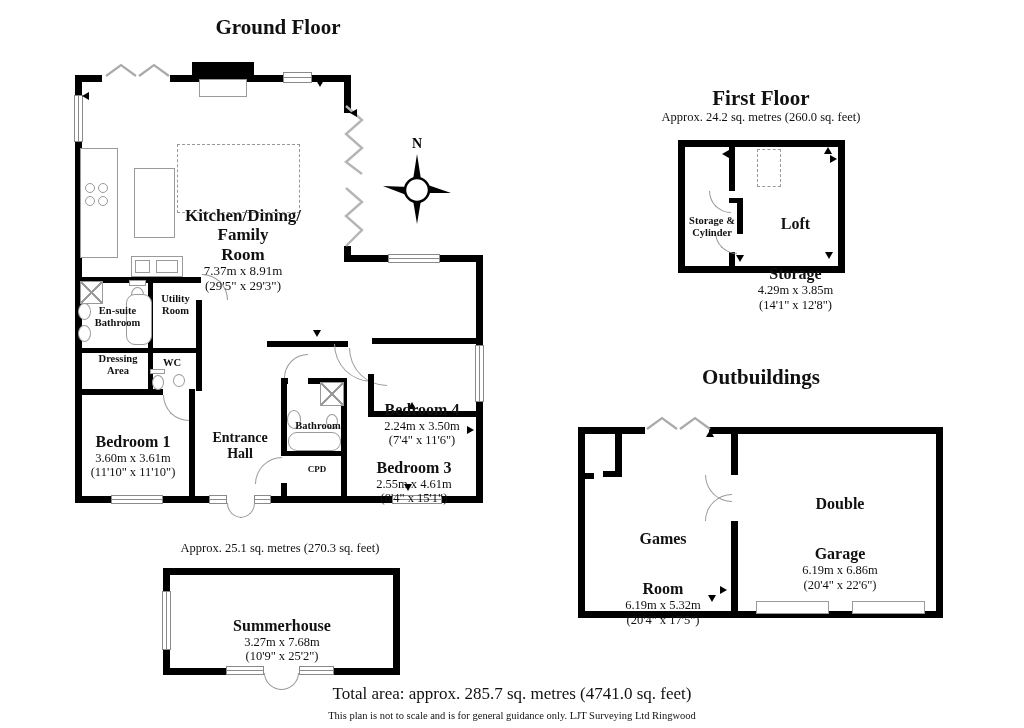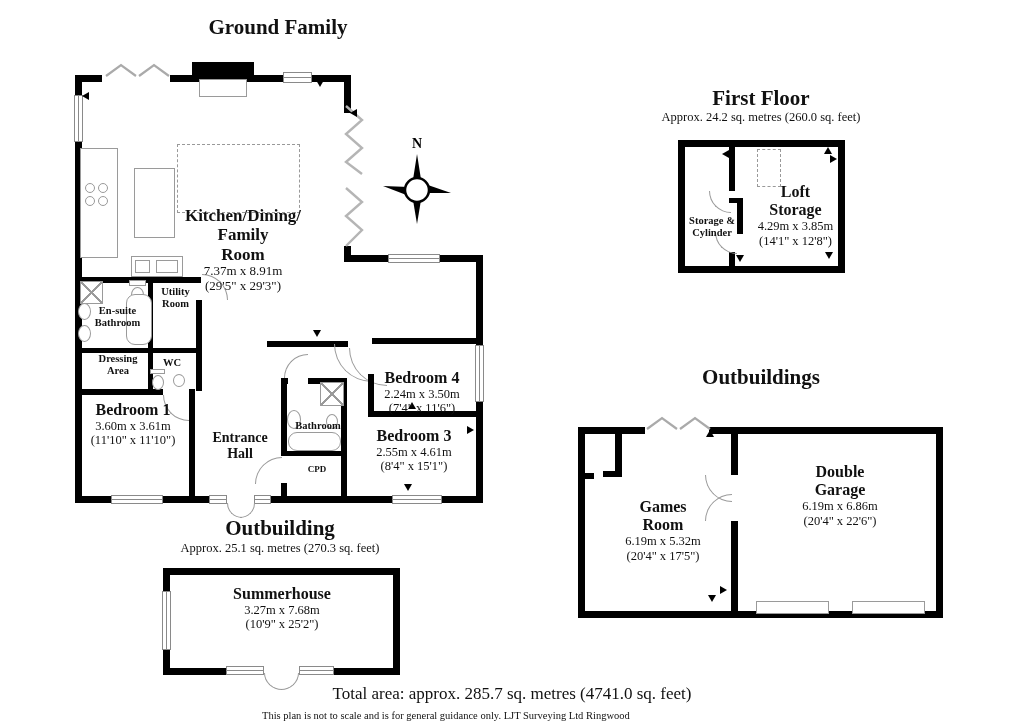--- a/index.html
+++ b/index.html
@@ -24,38 +24,38 @@
   .shower{background-image:
      linear-gradient(45deg,transparent 47%,#9a9a9a 47%,#9a9a9a 53%,transparent 53%),
      linear-gradient(-45deg,transparent 47%,#9a9a9a 47%,#9a9a9a 53%,transparent 53%);}
   .bldg{position:absolute;border:7px solid #000;background:#fff;box-sizing:border-box;}
   .title{position:absolute;font-weight:bold;font-size:21px;text-align:center;line-height:1.1;}
   .subtitle{position:absolute;font-size:12.5px;text-align:center;line-height:1.1;}
   .room{position:absolute;text-align:center;line-height:1.14;}
   .room .nm{display:block;font-weight:bold;}
   .room .dm{display:block;}
   .big .nm{font-size:17px;} .big .dm{font-size:13px;}
-  .mid .nm{font-size:16px;} .mid .dm{font-size:12.5px;}
+  .mid .nm{font-size:16px;margin-top:32px;} .mid .dm{font-size:12.5px;}
   .ent .nm{font-size:14px;}
   .xs .nm{font-size:10.5px;} 
   .xxs .nm{font-size:9px;}
   .footer-main{position:absolute;font-size:17px;text-align:center;}
-  .footer-fine{position:absolute;font-size:10.5px;}
+  .footer-fine{position:absolute;font-size:10.5px;text-align:center;}
   .tri{position:absolute;width:0;height:0;}
   .tri-up{border-left:4px solid transparent;border-right:4px solid transparent;border-bottom:7px solid #000;}
   .tri-down{border-left:4px solid transparent;border-right:4px solid transparent;border-top:7px solid #000;}
   .tri-left{border-top:4px solid transparent;border-bottom:4px solid transparent;border-right:7px solid #000;}
   .tri-right{border-top:4px solid transparent;border-bottom:4px solid transparent;border-left:7px solid #000;}
 </style>
 </head>
 <body>
 
 <div class="canvas">
 
-  <div class="title" style="left:128px;top:16px;width:300px">Ground Family</div>
+  <div class="title" style="left:128px;top:16px;width:300px">Ground Floor</div>
 
   <div class="wall" style="left:75px;top:75px;width:7px;height:428px"></div>
   <div class="wall" style="left:75px;top:75px;width:276px;height:7px"></div>
   <div class="wall" style="left:192px;top:62px;width:62px;height:15px"></div>
   <div class="fix" style="left:199px;top:79px;width:48px;height:18px"></div>
   <div class="wall" style="left:344px;top:75px;width:7px;height:38px"></div>
   <div class="wall" style="left:344px;top:246px;width:7px;height:15px"></div>
   <div class="wall" style="left:344px;top:255px;width:139px;height:7px"></div>
   <div class="wall" style="left:476px;top:255px;width:7px;height:248px"></div>
   <div class="wall" style="left:75px;top:496px;width:408px;height:7px"></div>
@@ -172,21 +172,21 @@
   </div>
   <div class="room mid" style="left:344px;top:427px;width:140px">
     <span class="nm">Bedroom 3</span>
     <span class="dm">2.55m x 4.61m</span>
     <span class="dm">(8'4" x 15'1")</span>
   </div>
   <div class="room xs" style="left:80px;top:305px;width:75px">
     <span class="nm">En-suite</span>
     <span class="nm">Bathroom</span>
   </div>
-  <div class="room xs" style="left:148px;top:286px;width:55px">
+  <div class="room xs" style="left:148px;top:293px;width:55px">
     <span class="nm">Utility</span>
     <span class="nm">Room</span>
   </div>
   <div class="room xs" style="left:88px;top:353px;width:60px">
     <span class="nm">Dressing</span>
     <span class="nm">Area</span>
   </div>
   <div class="room xs" style="left:158px;top:357px;width:28px">
     <span class="nm">WC</span>
   </div>
@@ -254,21 +254,20 @@
     <span class="dm">6.19m x 5.32m</span>
     <span class="dm">(20'4" x 17'5")</span>
   </div>
   <div class="room mid" style="left:790px;top:463px;width:100px">
     <span class="nm">Double</span>
     <span class="nm">Garage</span>
     <span class="dm">6.19m x 6.86m</span>
     <span class="dm">(20'4" x 22'6")</span>
   </div>
 
-  <div class="title" style="left:130px;top:517px;width:300px">Outbuilding</div>
   <div class="subtitle" style="left:130px;top:542px;width:300px">Approx. 25.1 sq. metres (270.3 sq. feet)</div>
   <div class="bldg" style="left:163px;top:568px;width:237px;height:107px"></div>
   <div class="win-v" style="left:162px;top:591px;width:9px;height:59px"></div>
   <div class="win-h" style="left:226px;top:666px;width:38px;height:9px"></div>
   <div class="gap" style="left:264px;top:666px;width:35px;height:10px"></div>
   <div class="win-h" style="left:299px;top:666px;width:35px;height:9px"></div>
   <div class="arc arc-c-tr" style="left:264px;top:673px;width:18px;height:17px"></div>
   <div class="arc arc-c-tl" style="left:281px;top:673px;width:18px;height:17px"></div>
   <div class="room mid" style="left:212px;top:585px;width:140px">
     <span class="nm">Summerhouse</span>

